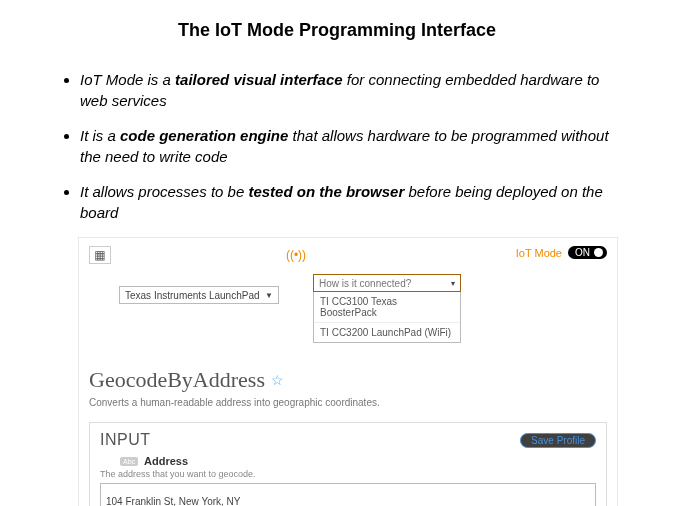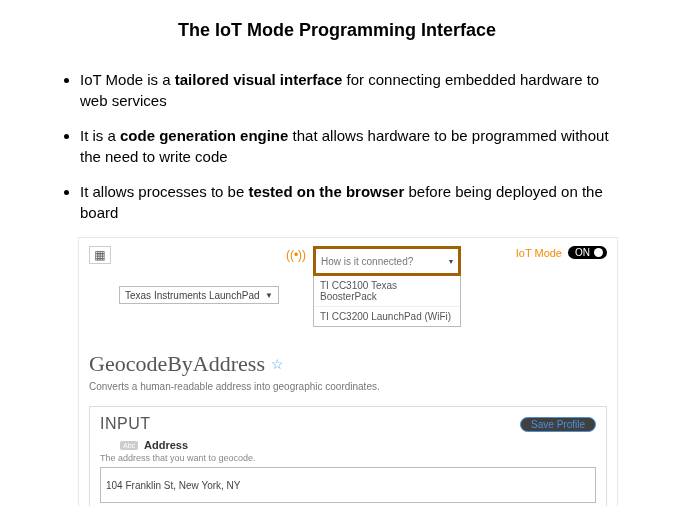--- a/index.html
+++ b/index.html
@@ -15,20 +15,21 @@
     text-align: center;
     font-weight: bold;
     font-size: 18px;
     margin-bottom: 28px;
   }
   ul.bullets {
     list-style: disc;
     margin-left: 50px;
     margin-right: 30px;
     margin-bottom: 7px;
+    font-style: italic;
   }
   ul.bullets li {
     font-size: 15px;
     line-height: 1.4;
     margin-bottom: 14px;
   }
   .embed {
     border: 1px solid #e8e8e8;
     margin: 6px 26px 0 48px;
     padding: 8px 10px 10px 10px;
@@ -57,25 +58,26 @@
     margin-top: 40px;
   }
   .tri { font-size: 8px; color: #444; }
   .wifi-ic {
     width: 18px; height: 18px;
     display:flex; align-items:center; justify-content:center;
     color:#f08a00; font-size:12px;
   }
   .conn-block { flex: 0 0 148px; }
   .conn-select {
-    height: 30px;
-    border: 3px solid #a16207;
+    height: 18px;
+    border: 1px solid #a16207;
     display: flex; align-items: center; justify-content: space-between;
     padding: 0 5px;
     color:#777;
+    margin-top:28px;
   }
   .conn-opts {
     border: 1px solid #bbb; border-top: none;
     background:#fff;
   }
   .conn-opts div {
     padding: 4px 6px;
     color:#555;
     border-bottom: 1px solid #eee;
   }

